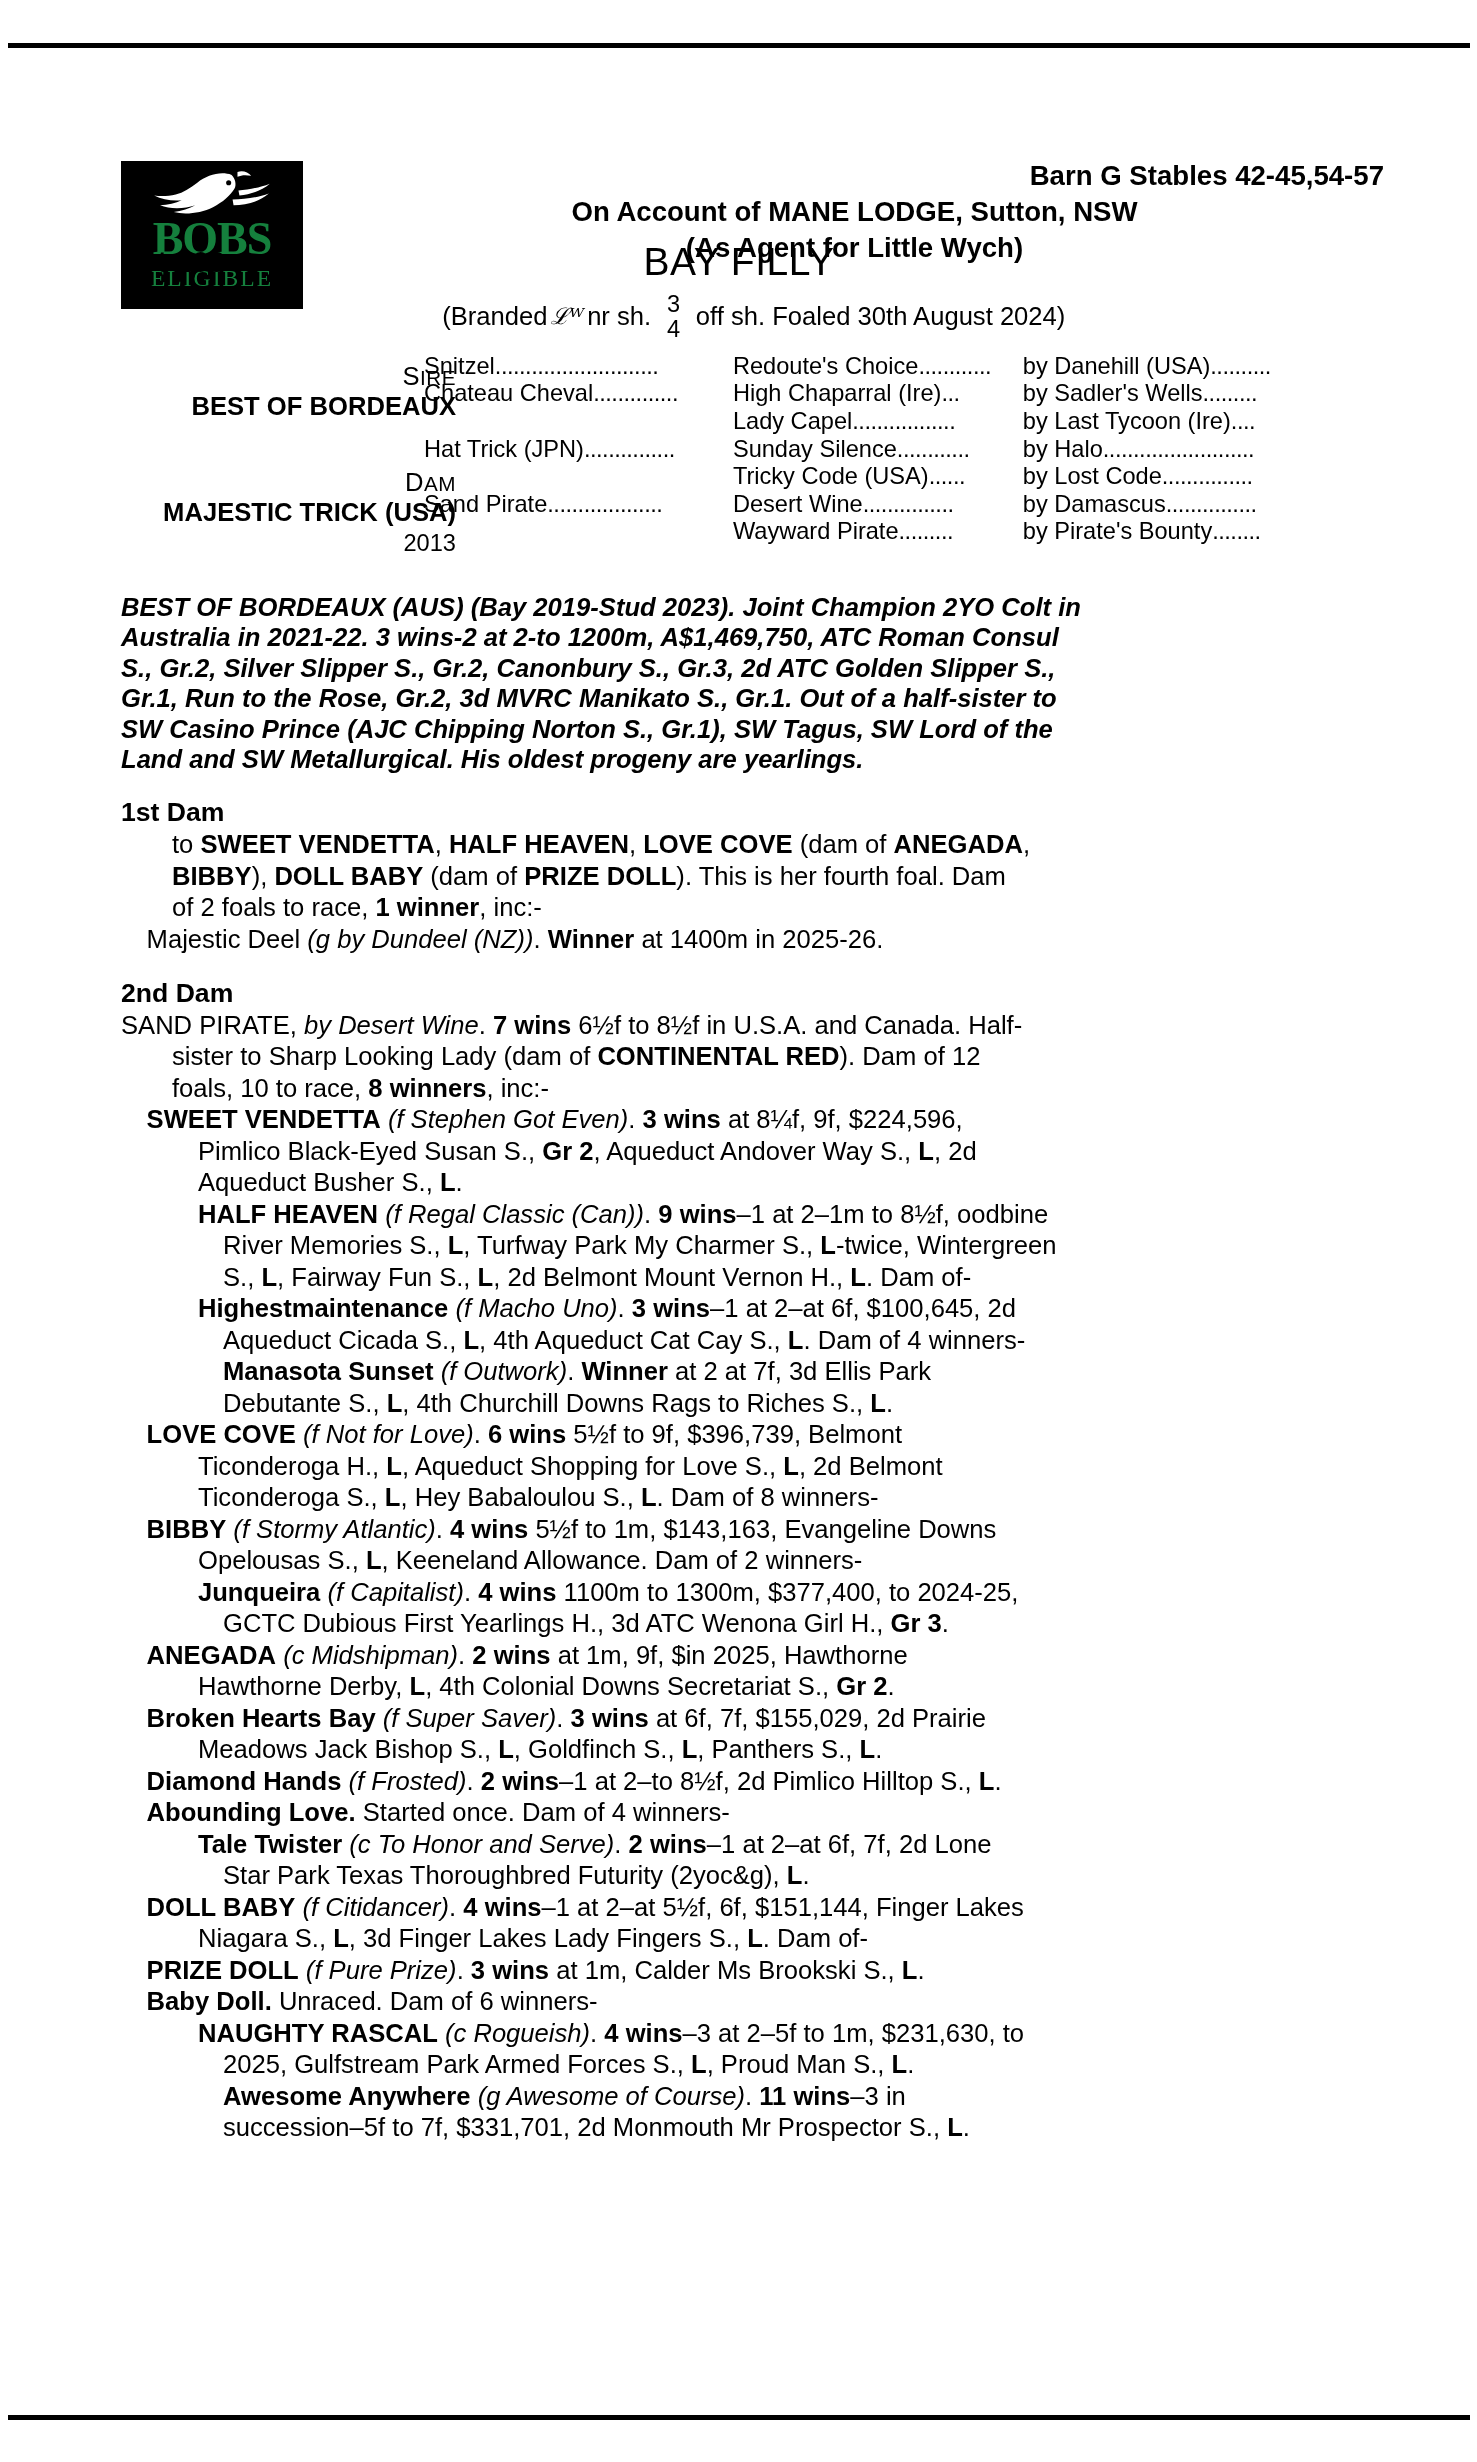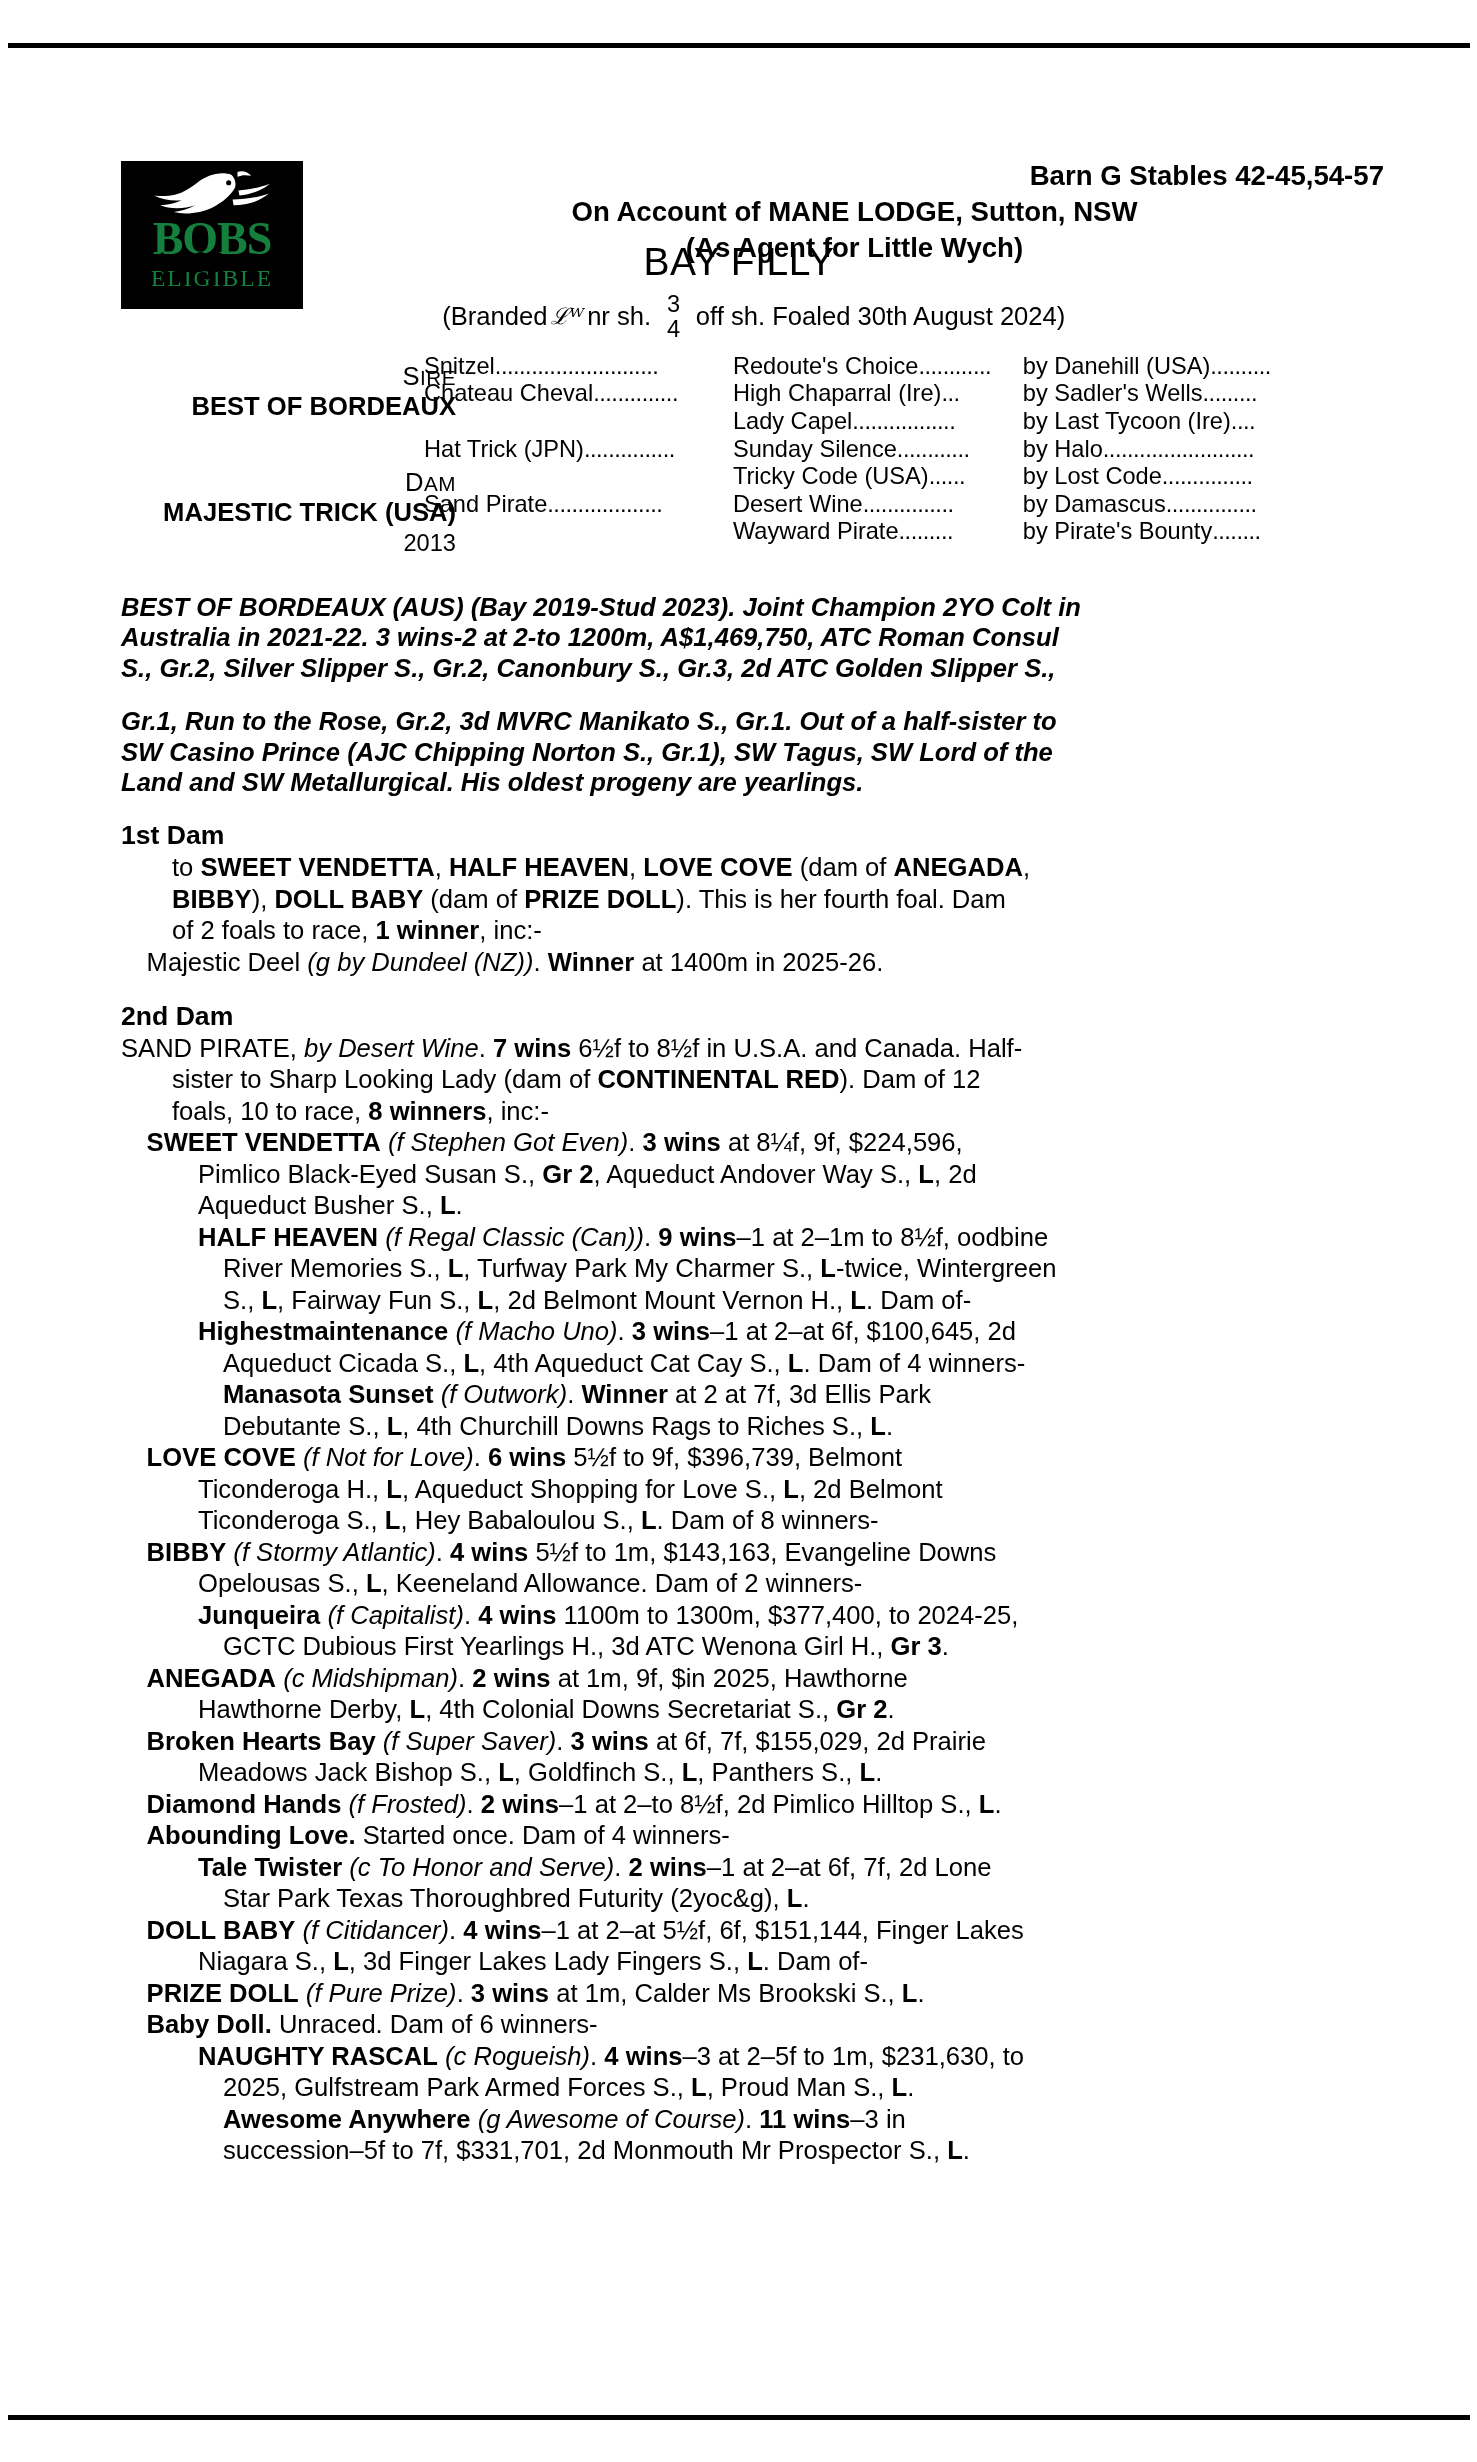--- a/index.html
+++ b/index.html
@@ -381,21 +381,21 @@
     <div class="sire-blurb" id="sire-blurb">
         <span style="display: flex; justify-content: space-between; white-space: nowrap;">
           <span>BEST OF BORDEAUX (AUS) (Bay 2019-Stud 2023). Joint Champion 2YO Colt in</span>
         </span>
         <span style="display: flex; justify-content: space-between; white-space: nowrap;">
           <span>Australia in 2021-22. 3 wins-2 at 2-to 1200m, A$1,469,750, ATC Roman Consul</span>
         </span>
         <span style="display: flex; justify-content: space-between; white-space: nowrap;">
           <span>S., Gr.2, Silver Slipper S., Gr.2, Canonbury S., Gr.3, 2d ATC Golden Slipper S.,</span>
         </span>
-        <span style="display: flex; justify-content: space-between; white-space: nowrap; margin-top: 23px;">
+        <span style="display: flex; justify-content: space-between; white-space: nowrap;">
           <span>Gr.1, Run to the Rose, Gr.2, 3d MVRC Manikato S., Gr.1. Out of a half-sister to</span>
         </span>
         <span style="display: flex; justify-content: space-between; white-space: nowrap;">
           <span>SW Casino Prince (AJC Chipping Norton S., Gr.1), SW Tagus, SW Lord of the</span>
         </span>
         <span>Land and SW Metallurgical. His oldest progeny are yearlings.</span>
       </div>
 
     <div class="dam-head">1st Dam</div>
     <div class="para">

